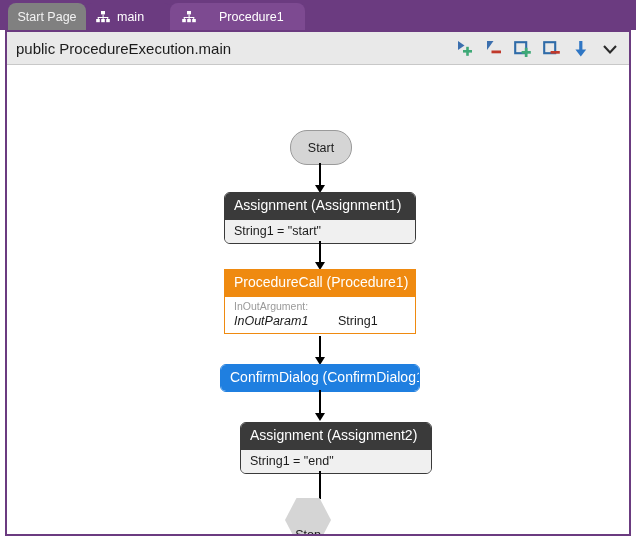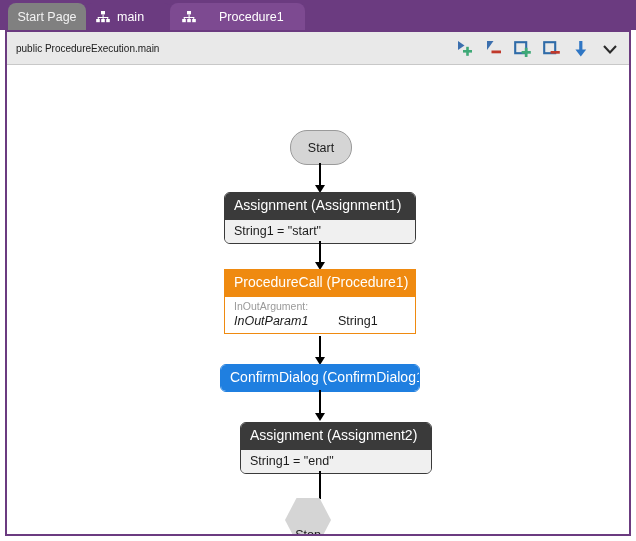--- a/index.html
+++ b/index.html
@@ -86,21 +86,21 @@
   .panel-header {
     position: relative;
     height: 33px;
     background: #e9e9e9;
     border-bottom: 1px solid #c8c8c8;
     display: flex;
     align-items: center;
     box-sizing: border-box;
   }
   .panel-title {
-    font-size: 10px;
+    font-size: 15px;
     color: #1b1b1b;
     padding-left: 9px;
     white-space: nowrap;
   }
   .toolbar {
     position: absolute;
     right: 6px;
     top: 0;
     height: 33px;
     display: flex;

